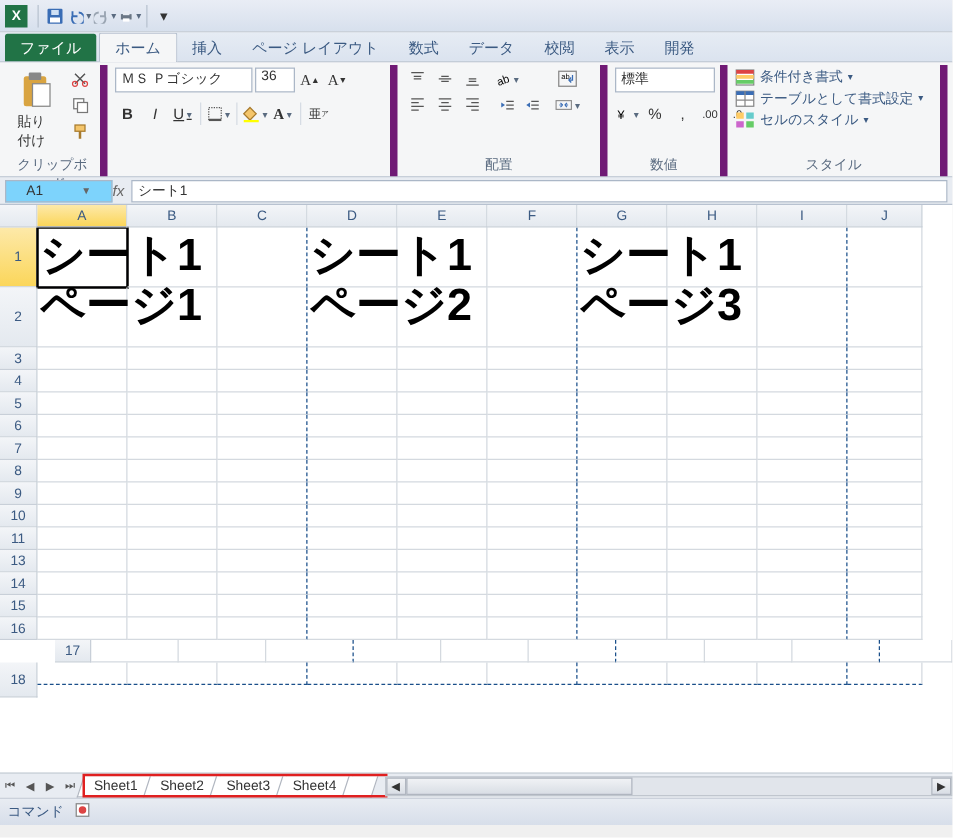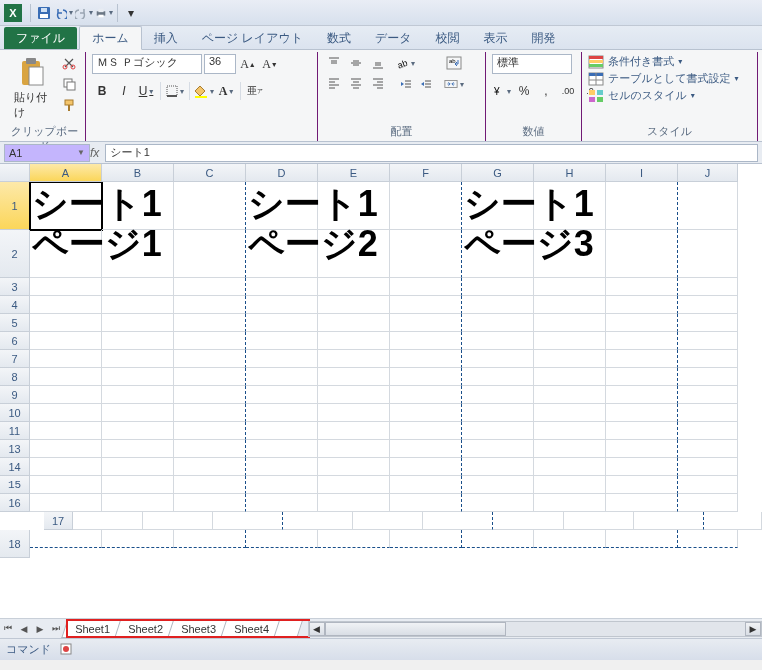--- a/index.html
+++ b/index.html
@@ -15,40 +15,40 @@
   .workgroup-box { border: 2px solid #e02020; padding: 0 2px; }
 
   
   .tabs-row { height: 24px; background: linear-gradient(#e6ecf4, #dbe3ef); display: flex; align-items: flex-end; padding-left: 4px; border-bottom: 1px solid #b8c2d0; }
   .tab { padding: 3px 12px 2px; font-size: 12px; color: #3b5a82; cursor: pointer; }
   .tab-file { background: #217346; color: #fff; border-radius: 2px 2px 0 0; margin-right: 2px; }
   .tab-active { background: #f5f6f7; border: 1px solid #b8c2d0; border-bottom: 1px solid #f5f6f7; border-radius: 2px 2px 0 0; margin-bottom: -1px; }
 
   
   .ribbon { height: 92px; background: #f5f6f7; display: flex; border-bottom: 1px solid #b8c2d0; padding: 2px 4px 0; }
-  .group { border-right: 1px solid #701a75; padding: 2px 6px 0; display: flex; flex-direction: column; }
+  .group { border-right: 6px solid #701a75; padding: 2px 6px 0; display: flex; flex-direction: column; }
   .group-body { flex: 1; display: flex; align-items: flex-start; gap: 4px; }
   .group-label { text-align: center; font-size: 11px; color: #5a6b80; padding: 2px 0; }
   .big-btn { display: flex; flex-direction: column; align-items: center; gap: 2px; padding: 2px 4px; }
   .big-icon { width: 32px; height: 32px; display: flex; align-items: center; justify-content: center; }
   .small-col { display: flex; flex-direction: column; gap: 3px; justify-content: center; }
   .small-btn { width: 20px; height: 18px; display: flex; align-items: center; justify-content: center; font-size: 12px; }
   .font-row { display: flex; align-items: center; gap: 2px; margin-bottom: 4px; }
   .font-select { border: 1px solid #abb7c7; background: #fff; height: 20px; font-size: 11px; padding: 0 14px 0 4px; position: relative; }
   .font-name { width: 110px; }
   .font-size { width: 32px; text-align: left; }
   .align-grid { display: grid; grid-template-columns: repeat(3, 20px); grid-template-rows: repeat(2, 18px); gap: 2px; }
   .num-row { display: flex; align-items: center; gap: 2px; margin-bottom: 4px; }
   .style-col { display: flex; flex-direction: column; gap: 2px; }
   .style-item { display: flex; align-items: center; gap: 4px; font-size: 11px; color: #3b5a82; }
   .dropdown-arrow::after { content: "▾"; font-size: 8px; margin-left: 2px; color: #5a6b80; }
 
   
   .formula-area { height: 22px; background: #e8ecf2; border-bottom: 1px solid #b8c2d0; display: flex; align-items: center; padding: 0 4px; }
-  .namebox { width: 86px; border: 1px solid #abb7c7; background: #c4b5fd; height: 18px; font-size: 11px; padding: 0 4px; display: flex; align-items: center; justify-content: space-between; }
+  .namebox { width: 86px; border: 1px solid #abb7c7; background: #7dd3fc; height: 18px; font-size: 11px; padding: 0 16px; display: flex; align-items: center; justify-content: space-between; }
   .fx-area { display: flex; align-items: center; gap: 6px; margin-left: 0; flex: 1; }
   .fx-icon { font-style: italic; font-size: 12px; color: #666; }
   .formula-input { flex: 1; border: 1px solid #abb7c7; background: #fff; height: 18px; font-size: 11px; padding: 0 4px; }
 
   
   .grid-wrap { position: relative; height: 454px; background: #fff; overflow: hidden; }
   .col-headers { display: flex; height: 18px; position: sticky; top: 0; }
   .corner { width: 30px; height: 18px; background: linear-gradient(#f3f5f8, #e4e9ef); border: 1px solid #c8cfd8; border-top: none; border-left: none; }
   .col-h { height: 18px; background: linear-gradient(#f3f5f8, #e4e9ef); border-right: 1px solid #c8cfd8; border-bottom: 1px solid #c8cfd8; display: flex; align-items: center; justify-content: center; font-size: 11px; color: #3b5a82; }
   .col-h.active { background: linear-gradient(#fde9a9, #fbd65a); }
@@ -552,21 +552,21 @@
         <div class="cell cC pbreak-v"></div>
         <div class="cell cD"></div>
         <div class="cell cE"></div>
         <div class="cell cF pbreak-v"></div>
         <div class="cell cG"></div>
         <div class="cell cH"></div>
         <div class="cell cI pbreak-v"></div>
         <div class="cell cJ"></div>
       </div>
       <div class="row" style="height: 18px;">
-        <div class="row-h" style="height: 18px; font-family: Liberation Mono, monospace;">15</div>
+        <div class="row-h" style="height: 18px;">15</div>
         <div class="cell cA"></div>
         <div class="cell cB"></div>
         <div class="cell cC pbreak-v"></div>
         <div class="cell cD"></div>
         <div class="cell cE"></div>
         <div class="cell cF pbreak-v"></div>
         <div class="cell cG"></div>
         <div class="cell cH"></div>
         <div class="cell cI pbreak-v"></div>
         <div class="cell cJ"></div>

